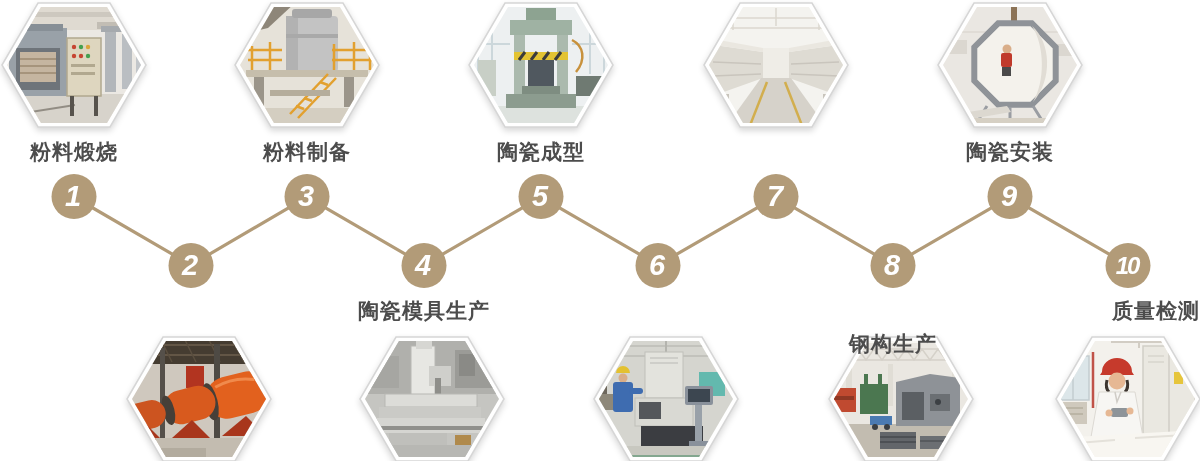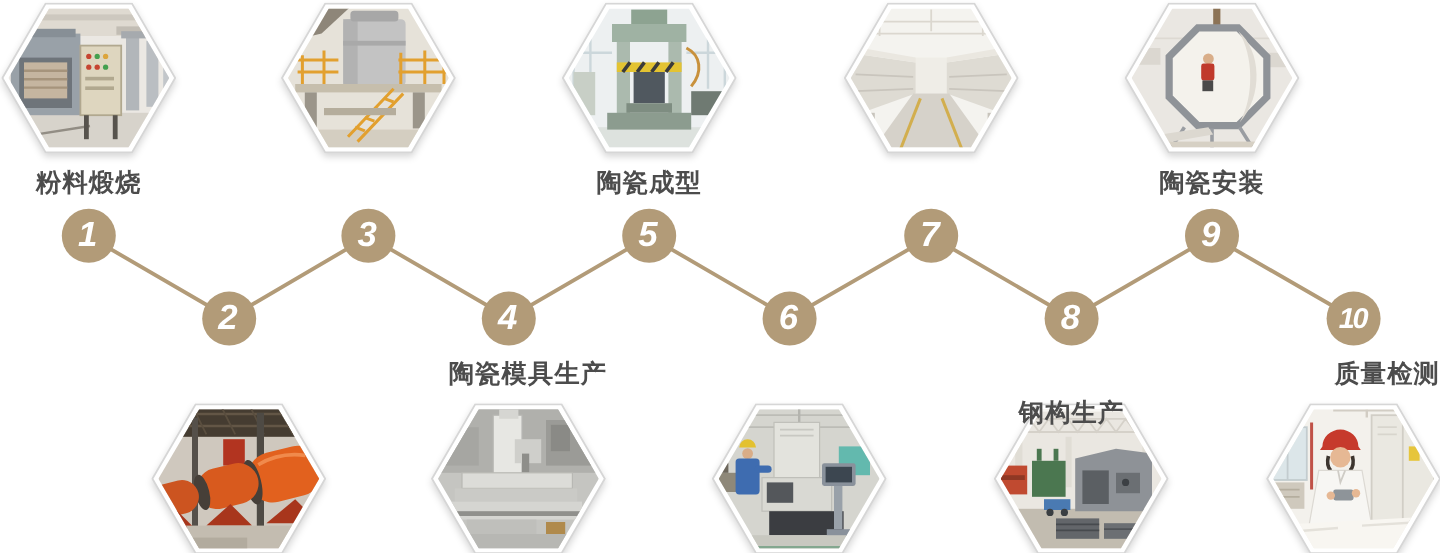--- a/index.html
+++ b/index.html
@@ -354,24 +354,25 @@
         <rect x="56" y="72" width="17" height="9" rx="2" fill="#8e9499"></rect>
         <circle cx="54" cy="77" r="3.5" fill="#e6b894"></circle>
         <circle cx="75" cy="75" r="3.5" fill="#e6b894"></circle>
         <polygon points="0,102 146,94 146,126 0,126" fill="#f8f6f1"></polygon>
         <path d="M10,108 L60,104 M80,102 L130,99" stroke="#e4e1da" stroke-width="2"></path>
       </g>
     </svg>
   </div>
 
   <div class="step-label" style="left:74px;top:138px;">粉料煅烧</div>
+  <div class="step-label" style="left:307px;top:138px;">粉料制备</div>
   <div class="step-label" style="left:541px;top:138px;">陶瓷成型</div>
   <div class="step-label" style="left:1010px;top:138px;">陶瓷安装</div>
 
-  <div class="step-label" style="left:440px;top:297px;">陶瓷模具生产</div>
+  <div class="step-label" style="left:424px;top:297px;">陶瓷模具生产</div>
   <div class="step-label" style="left:893px;top:297px;margin-top:33px;">钢构生产</div>
   <div class="step-label" style="left:1128px;top:297px;margin-left:28px;">质量检测</div>
 
   <div class="num-circle" style="left:74px;top:174px;">
       <span>1</span>
     </div>
   <div class="num-circle" style="left:191px;top:243px;">
       <span>2</span>
     </div>
   <div class="num-circle" style="left:307px;top:174px;">

